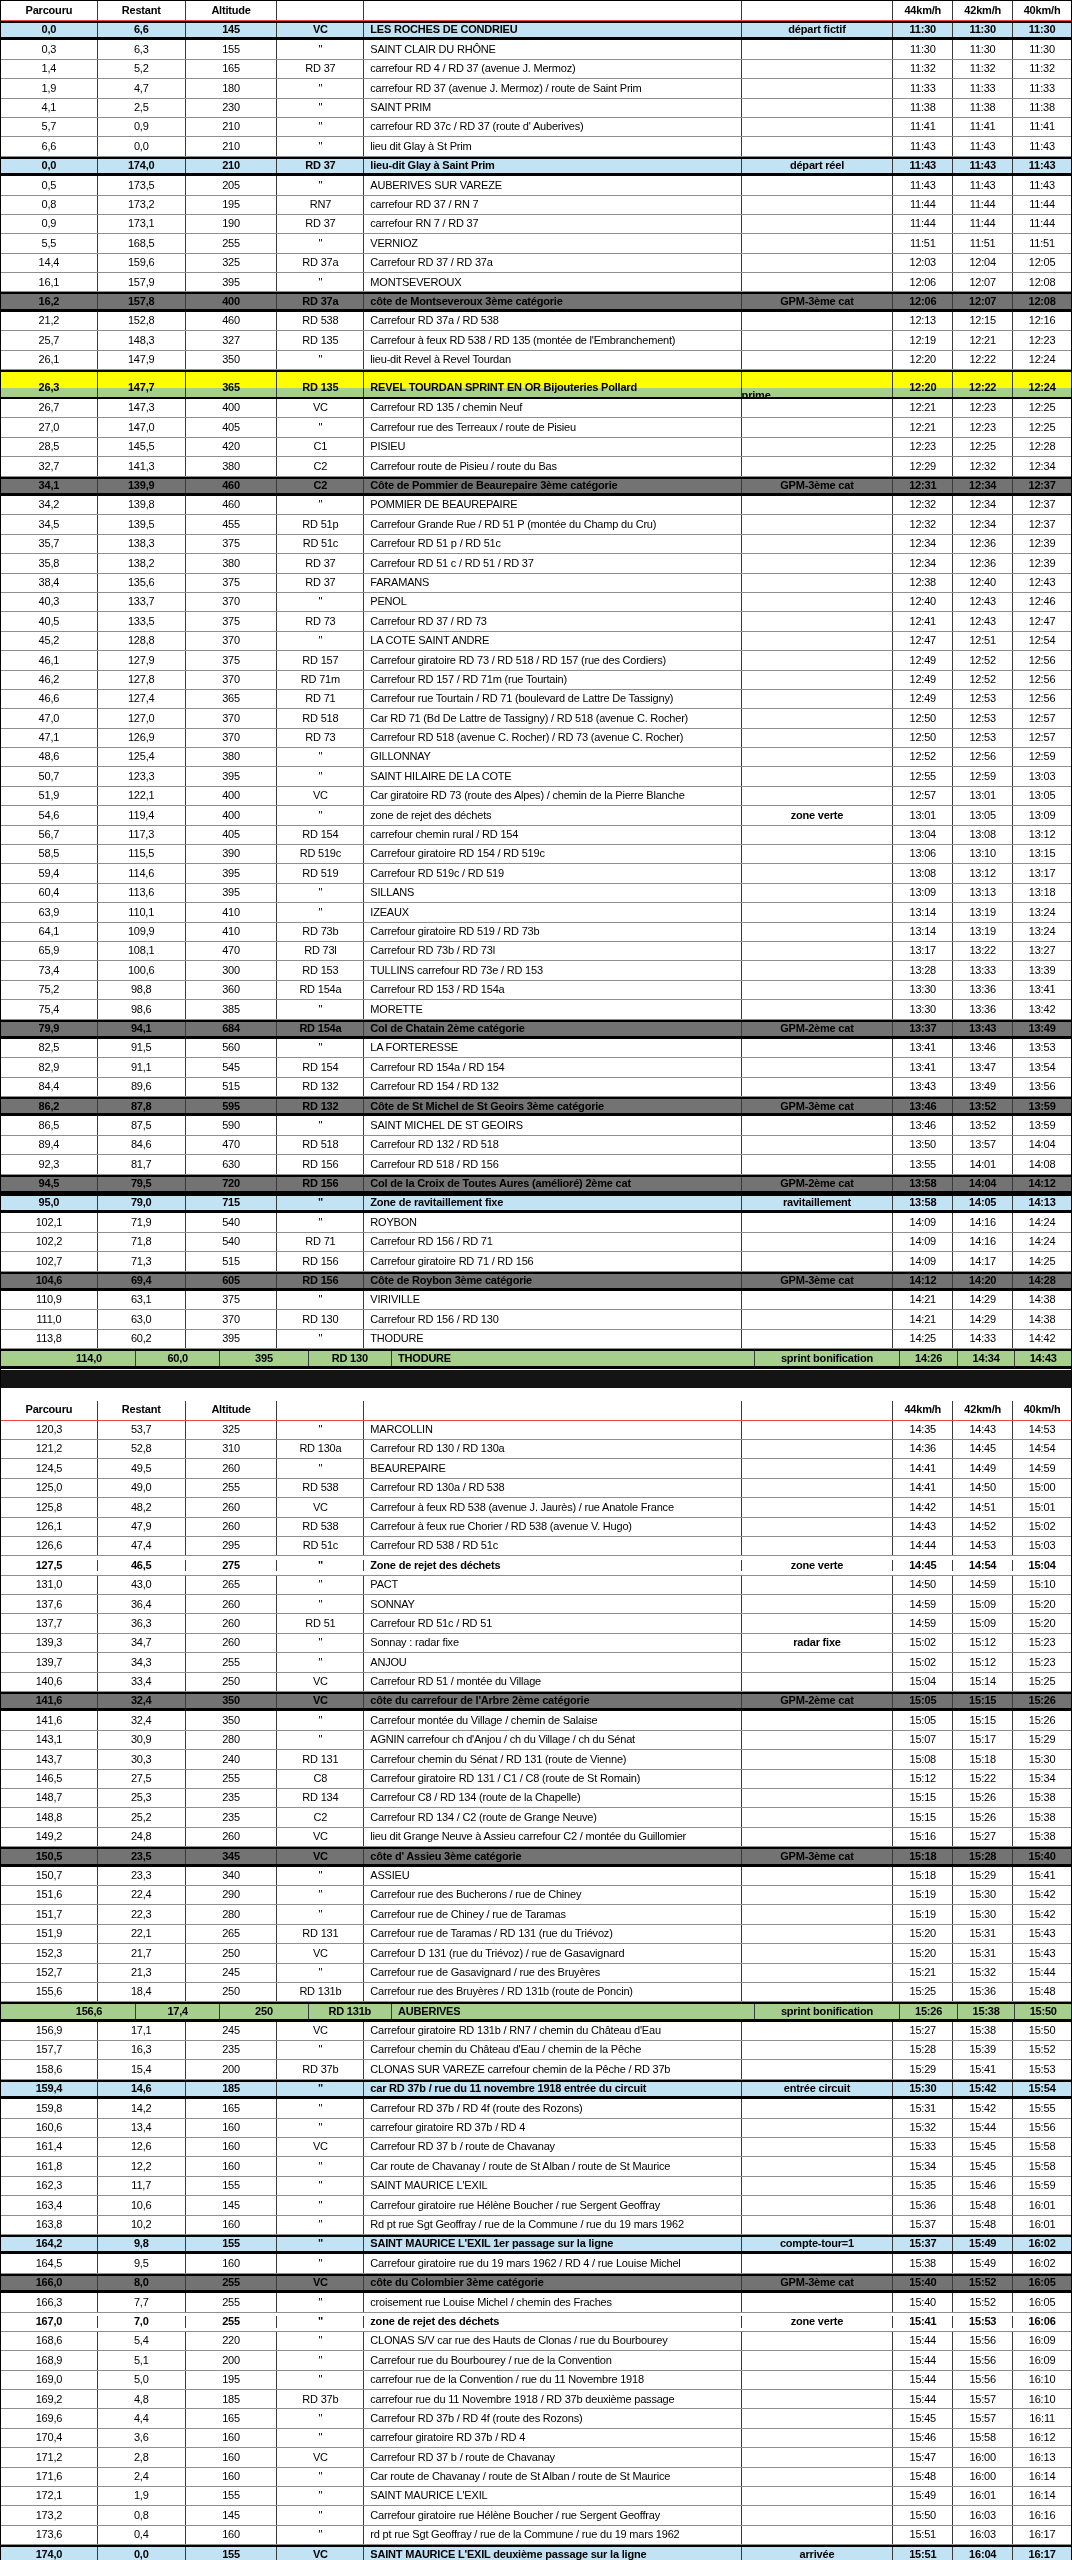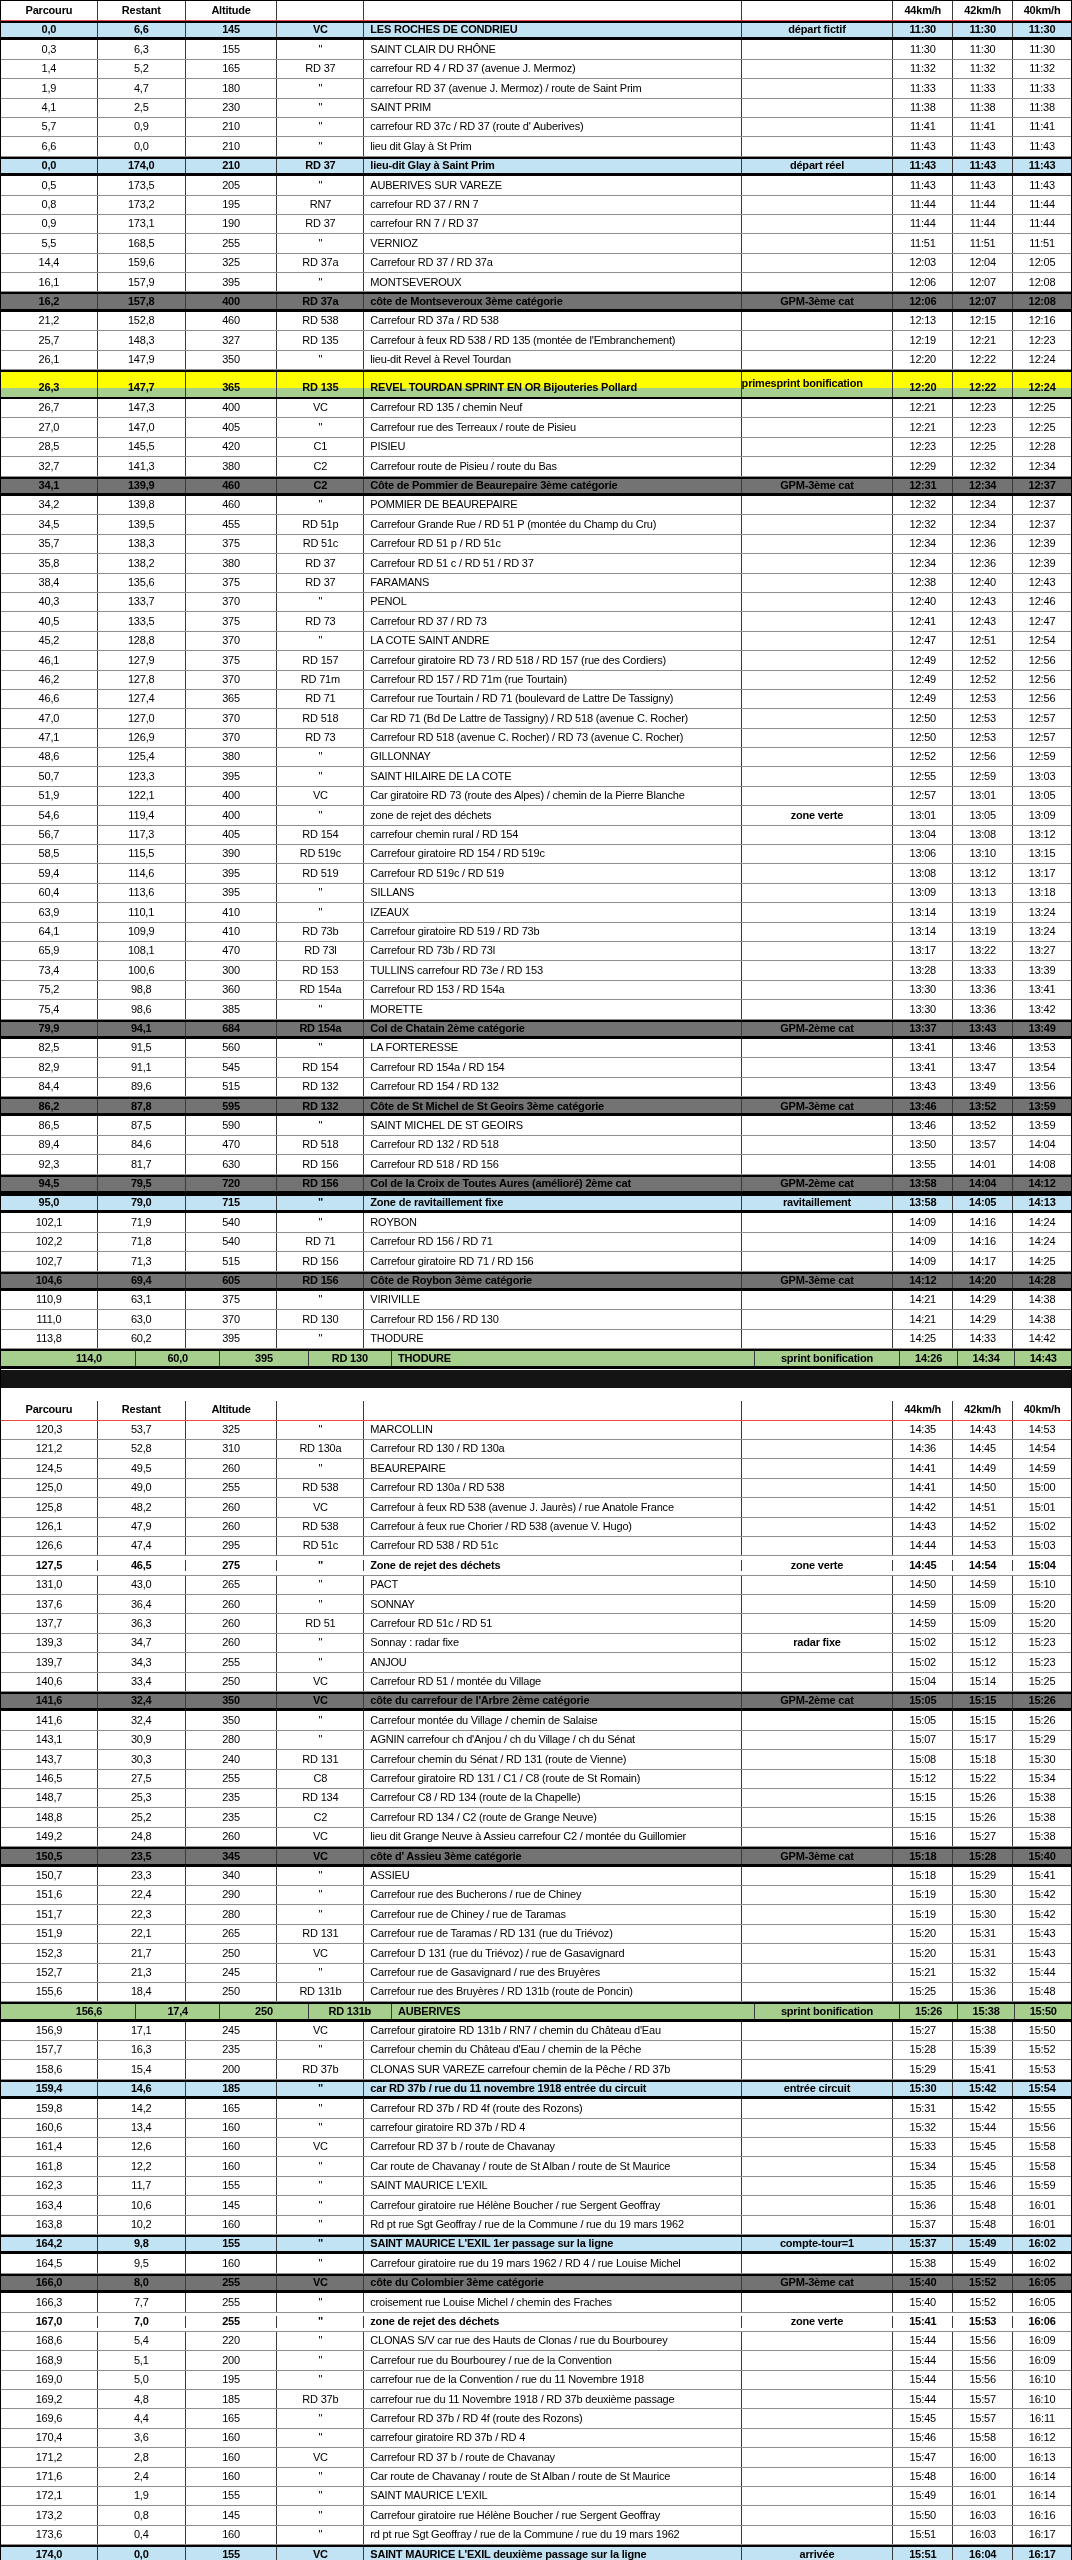--- a/index.html
+++ b/index.html
@@ -37,21 +37,21 @@
   .t-s { background:#737373; font-weight:bold; border-top:2px solid #000; border-bottom:3px solid #000; }
   .t-g { background:#a6cf8d; font-weight:bold; border-top:2px solid #000; border-bottom:3px solid #000;padding-left:42px; }
   .t-w { font-weight:bold;align-items:center; }
   .t-b .c, .t-s .c, .t-g .c { background:transparent; }
   
   .t-y { height:29px; font-weight:bold; border-top:2px solid #000; border-bottom:2px solid #000; }
   .t-y .c {
     background:linear-gradient(to bottom, #fefe00 0px, #fefe00 16px, #a6cf8d 16px, #a6cf8d 100%);
     align-items:flex-start; padding-top:10px;
   }
-  .t-y .w5 { justify-content:flex-start; padding-top:5px; }
+  .t-y .w5 { flex-direction:column; justify-content:flex-start; padding-top:17px; }
   .t-y .w5 div { line-height:13px; }
   .sep { height:18px; background:#141414; margin-top:1px; margin-bottom:13px; }
 </style>
 </head>
 <body>
 
 <div id="roadbook">
 
   <div class="section">
     <div class="hdr">

